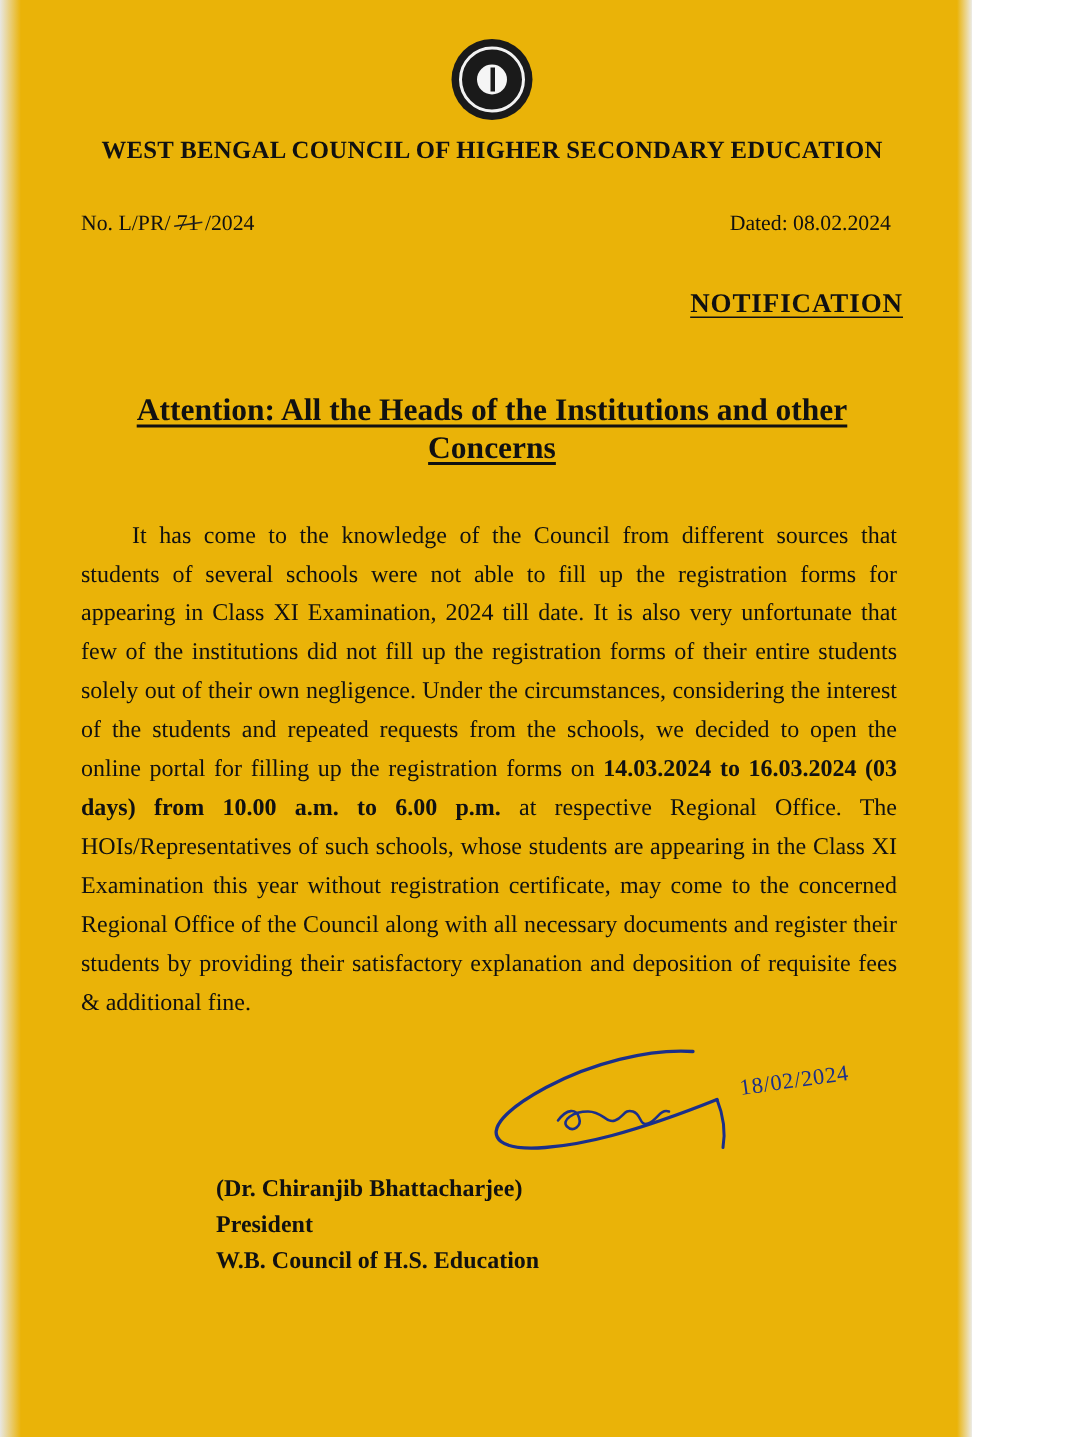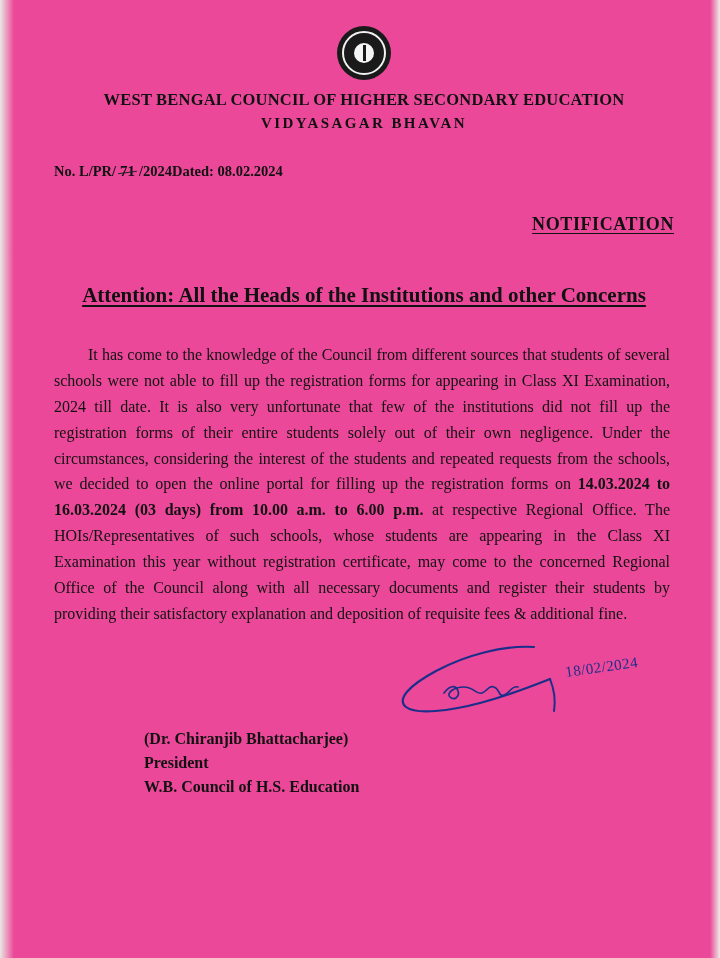--- a/index.html
+++ b/index.html
@@ -9,23 +9,23 @@
   body {
     width: 720px;
     height: 958px;
     background: #ffffff;
     font-family: "Liberation Serif", serif;
     color: #111111;
     overflow: hidden;
   }
   .page {
     position: relative;
-    width: 720px;
+    width: 648px;
     height: 958px;
-    background: #ec4899;
+    background: #eab308;
     padding: 0;
     box-sizing: border-box;
   }
   
   .page::before {
     content: "";
     position: absolute;
     left: 0; top: 0; bottom: 0;
     width: 14px;
     background: linear-gradient(to right, #e8e7e2, rgba(255,255,255,0));
@@ -119,24 +119,24 @@
     margin-top: 2px;
   }
   .hdr-line4 span {
     text-decoration: underline;
     text-underline-offset: 2px;
   }
 
   
   .refrow {
     display: flex;
-    justify-content: flex-start;
+    justify-content: space-between;
     align-items: flex-end;
     margin-top: 30px;
-    font-weight: bold;
+    font-weight: normal;
     font-size: 14.5px;
   }
   .refno {
     display: inline-flex;
     align-items: baseline;
     gap: 2px;
   }
   .refno .handnum {
     font-family: "Liberation Serif", serif;
     font-size: 15px;
@@ -228,21 +228,20 @@
 
     <div class="emblem-wrap">
       <div class="emblem">
         <div class="inner-ring">
           <div class="core"></div>
         </div>
       </div>
     </div>
 
     <div class="hdr-line1">WEST BENGAL COUNCIL OF HIGHER SECONDARY EDUCATION</div>
-    <div class="hdr-line2">VIDYASAGAR BHAVAN</div>
 
     <div class="refrow">
       <div class="refno">
         <span>No. L/PR/</span>
           <span class="handnum">71</span>
           <span>/2024</span>
       </div>
       <div class="dated">Dated: 08.02.2024</div>
     </div>
 

